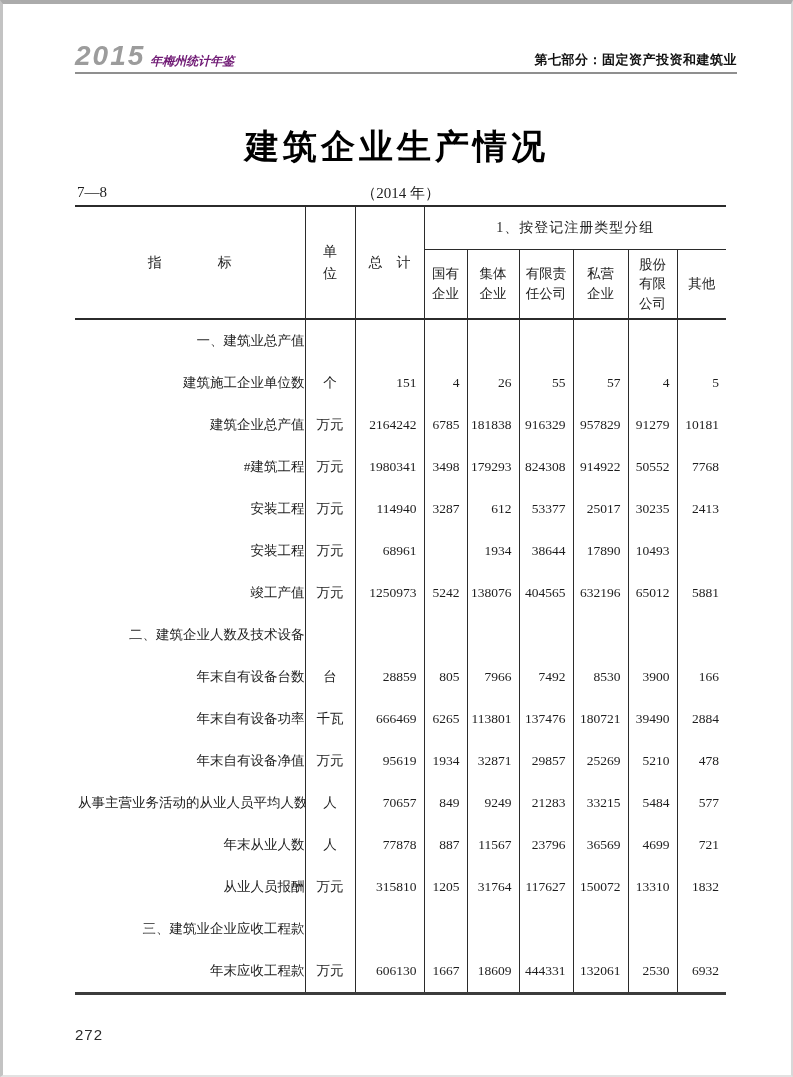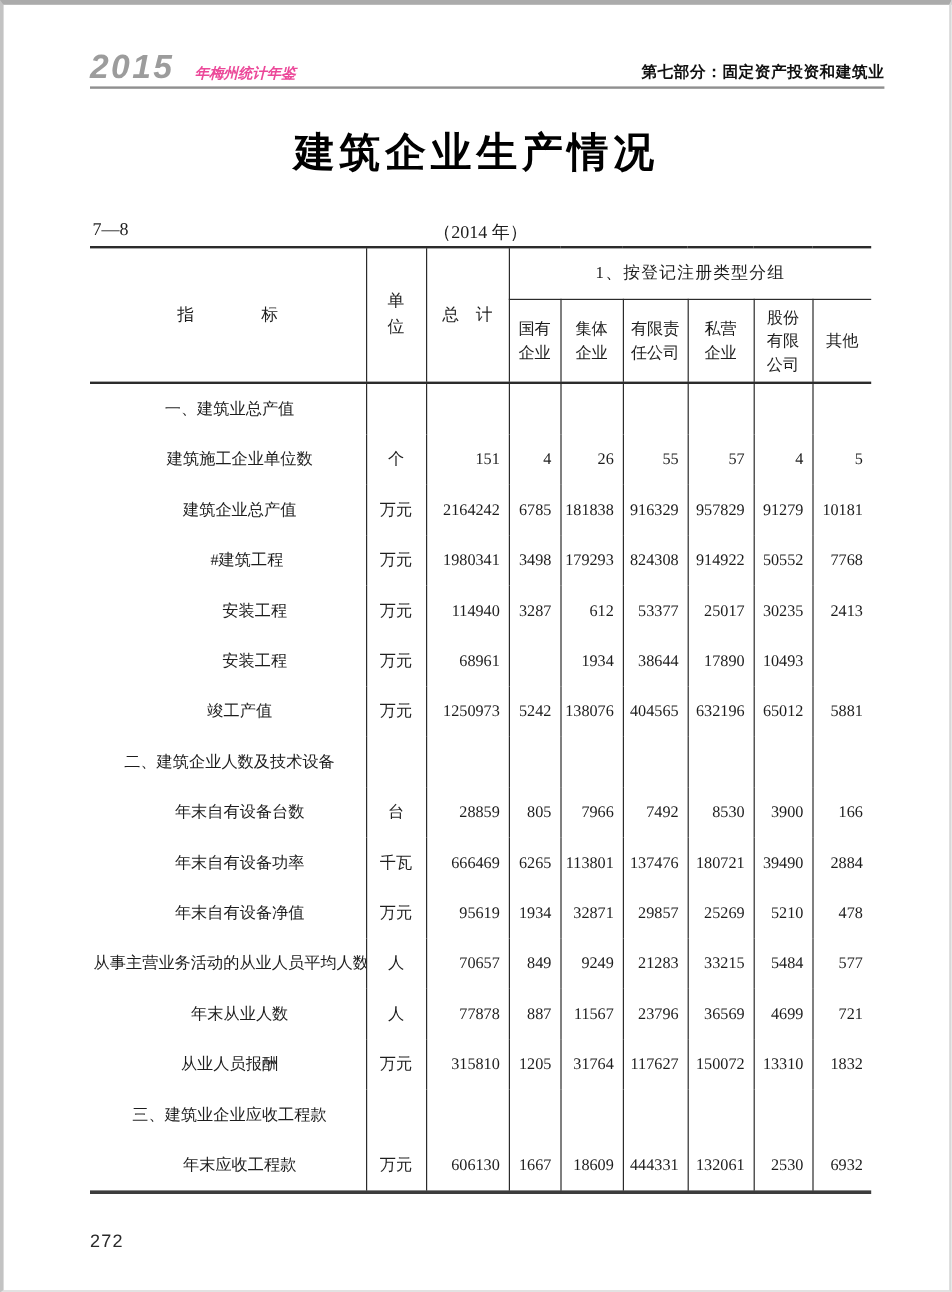--- a/index.html
+++ b/index.html
@@ -13,50 +13,50 @@
     border-right:2px solid #d8d8d8;border-bottom:2px solid #e2e2e2;
   }
   
   .running-header{position:absolute;left:72px;right:54px;top:36px;height:32px;}
   .logo-year{
     font-family:"Liberation Sans",sans-serif;font-size:28px;font-weight:bold;
     font-style:italic;color:#9c9c9c;letter-spacing:2px;margin-top:36px;
   }
   .logo-suffix{
     font-family:"Liberation Sans",sans-serif;font-size:12px;font-weight:bold;
-    font-style:italic;color:#ec4899;margin-left:17px;text-align:center;
+    font-style:italic;color:#701a75;margin-left:5px;text-align:center;
   }
   .rh-right{
     position:absolute;right:0;bottom:3px;font-family:"Liberation Sans",sans-serif;
     font-weight:bold;font-size:13px;color:#101010;letter-spacing:0.5px;
   }
   .rule{position:absolute;left:72px;width:662px;top:68px;height:2px;background:#8f8f8f;}
   
   .title{
-    position:absolute;left:0;right:0;top:100px;margin:0;text-align:center;
+    position:absolute;left:0;right:0;top:120px;margin:0;text-align:center;
     font-size:34px;font-weight:bold;letter-spacing:4px;color:#000;
   }
   .table-meta{position:absolute;left:72px;width:651px;top:180px;height:20px;font-size:15px;}
   .table-no{position:absolute;left:2px;top:0;}
   .year-note{position:absolute;left:0;right:0;top:0;text-align:center;}
   
   table{
     position:absolute;left:72px;top:201px;width:651px;
     border-collapse:collapse;table-layout:fixed;
     border-top:2px solid #2b2b2b;border-bottom:3px solid #3c3c3c;
   }
   th,td{padding:0;font-weight:normal;overflow:hidden;}
   .br{border-right:1.5px solid #2b2b2b;}
   thead{border-bottom:2px solid #2b2b2b;}
   thead th{font-size:14px;vertical-align:middle;}
   th.group-title{height:42px;border-bottom:1.5px solid #2b2b2b;font-size:14px;letter-spacing:1px;}
   tr.subrow th{height:68px;white-space:pre-line;line-height:1.45;font-size:13.5px;}
   th.unit-head{white-space:pre-line;line-height:1.55;font-size:14px;}
   tbody td{height:42px;font-size:13.5px;vertical-align:middle;}
-  td.label{text-align:center;white-space:nowrap;margin-left:48px;}
+  td.label{text-align:right;white-space:nowrap;margin-left:48px;}
   td.label.i0{padding-left:3px;}
   td.label.i1{padding-left:20px;}
   td.label.i2{padding-left:32px;}
   td.label.i3{padding-left:45px;}
   td.unit{text-align:center;}
   td.num{text-align:right;padding-right:7px;}
   .page-number{
     position:absolute;left:72px;top:1022px;font-family:"Liberation Sans",sans-serif;
     font-size:15px;color:#2a2a2a;letter-spacing:1px;
   }

